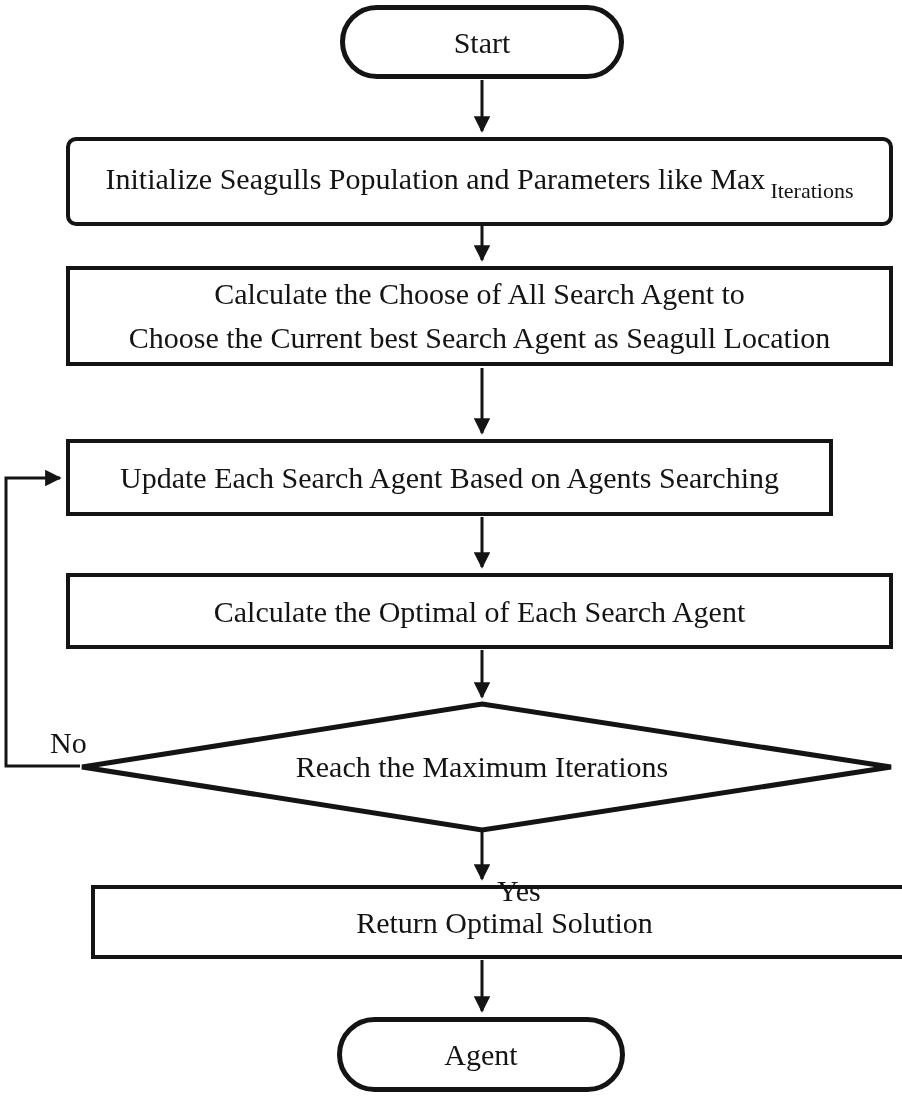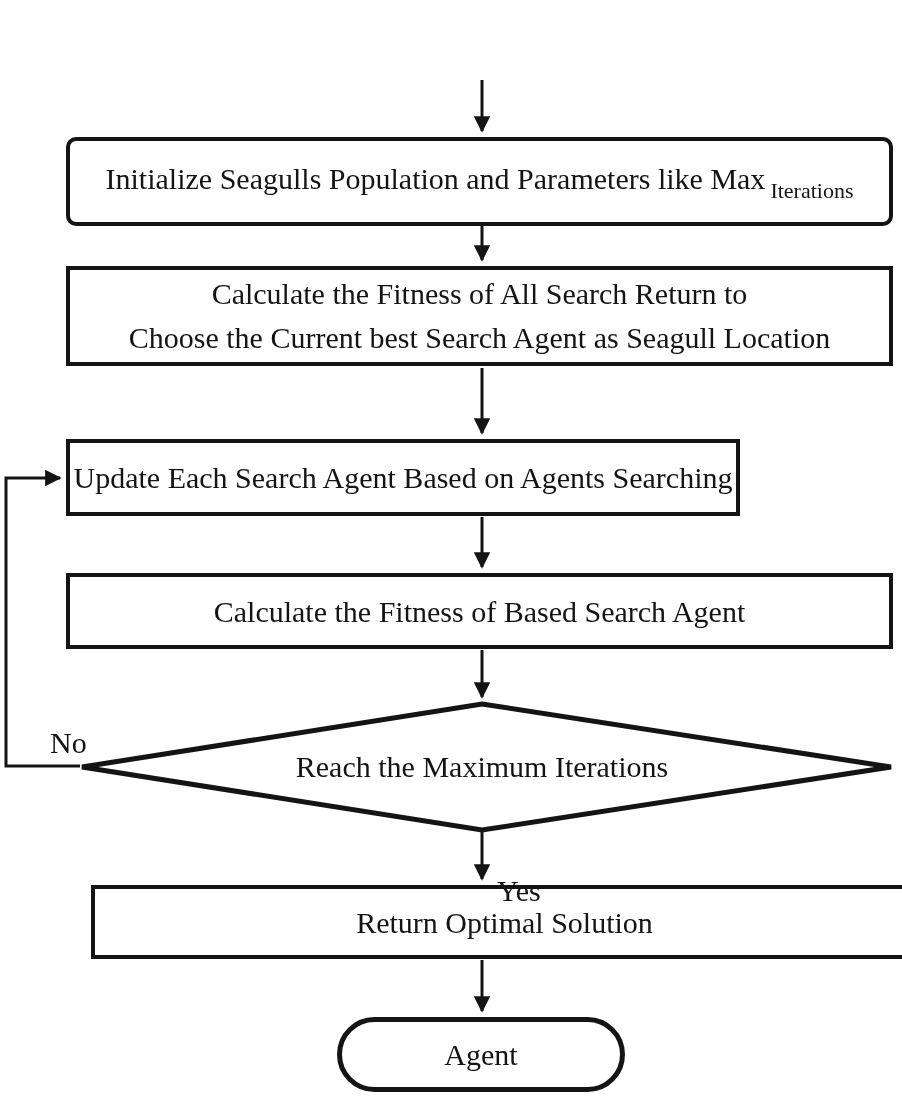--- a/index.html
+++ b/index.html
@@ -37,21 +37,21 @@
   .terminator {
     border: 5px solid #141414;
     border-radius: 38px;
   }
   .process {
     border: 4px solid #141414;
   }
   .node-start     { left: 340px; top: 5px;    width: 284px; height: 74px; }
   .node-init      { left: 66px;  top: 137px;  width: 827px; height: 89px; border-radius: 10px; }
   .node-fit-all   { left: 66px;  top: 266px;  width: 827px; height: 100px; line-height: 1.48; }
-  .node-update    { left: 66px;  top: 439px;  width: 674px; height: 77px; }
+  .node-update    { left: 66px;  top: 439px;  width: 767px; height: 77px; }
   .node-fit-each  { left: 66px;  top: 573px;  width: 827px; height: 76px; }
   .node-return    { left: 66px;  top: 885px;  width: 827px; height: 74px; margin-left: 25px; }
   .node-stop      { left: 337px; top: 1017px; width: 288px; height: 75px; }
   .decision-label {
     position: absolute;
     left: 100px;
     top: 703px;
     width: 764px;
     height: 127px;
     display: flex;
@@ -90,40 +90,43 @@
     <line x1="482" y1="368" x2="482" y2="433" stroke="#141414" stroke-width="3" marker-end="url(#arrow)"></line>
     <line x1="482" y1="517" x2="482" y2="567" stroke="#141414" stroke-width="3" marker-end="url(#arrow)"></line>
     <line x1="482" y1="650" x2="482" y2="697" stroke="#141414" stroke-width="3" marker-end="url(#arrow)"></line>
     <polyline points="80,766 6,766 6,478 60,478" fill="none" stroke="#141414" stroke-width="3" marker-end="url(#arrow)"></polyline>
     <line x1="482" y1="830" x2="482" y2="879" stroke="#141414" stroke-width="3" marker-end="url(#arrow)"></line>
     <line x1="482" y1="960" x2="482" y2="1011" stroke="#141414" stroke-width="3" marker-end="url(#arrow)"></line>
 
     <polygon points="482,704 891,767 482,830 82,767" fill="#ffffff" stroke="#141414" stroke-width="5" stroke-linejoin="miter"></polygon>
   </svg>
 
+  <div class="node terminator node-start">
+    <span>Start</span>
+  </div>
 
   <div class="node process node-init">
     <div>
       <span>Initialize Seagulls Population and Parameters like Max</span><sub class="sub-text">Iterations</sub>
     </div>
   </div>
 
   <div class="node process node-fit-all two-line">
     <div>
-      <span>Calculate the Fitness of All Search Return to</span>
+      <span>Calculate the Choose of All Search Agent to</span>
       <span>Choose the Current best Search Agent as Seagull Location</span>
     </div>
   </div>
 
   <div class="node process node-update">
     <span>Update Each Search Agent Based on Agents Searching</span>
   </div>
 
   <div class="node process node-fit-each">
-    <span>Calculate the Fitness of Based Search Agent</span>
+    <span>Calculate the Optimal of Each Search Agent</span>
   </div>
 
   <div class="decision-label">
     <span>Reach the Maximum Iterations</span>
   </div>
 
   <div class="node process node-return">
     <span>Return Optimal Solution</span>
   </div>
 

